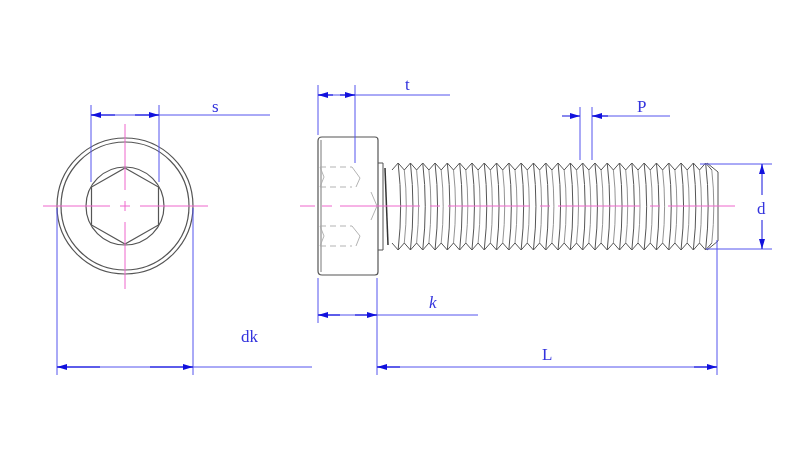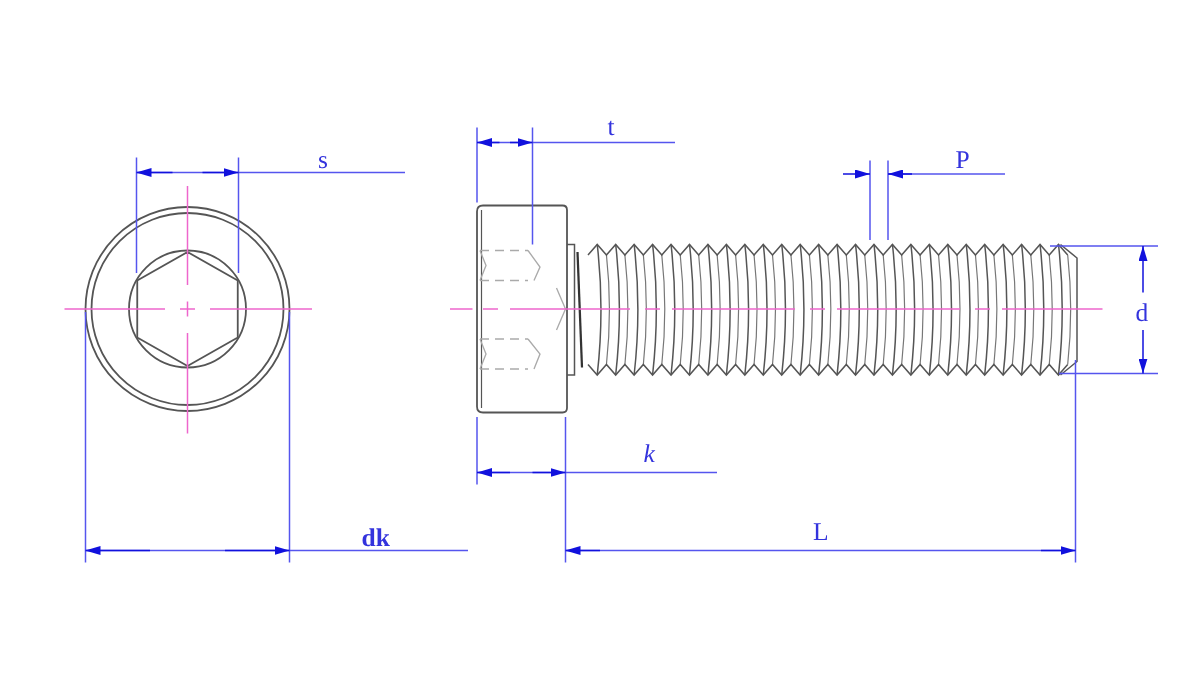--- a/index.html
+++ b/index.html
@@ -177,18 +177,18 @@
 
   <g>
     <line x1="717" y1="240" x2="717" y2="375" stroke="#5555ee" stroke-width="1"></line>
     <line x1="377" y1="367" x2="717" y2="367" stroke="#5555ee" stroke-width="1"></line>
     <line x1="400" y1="367" x2="377" y2="367" stroke="#1111dd" stroke-width="1" marker-end="url(#ar)"></line>
     <line x1="694" y1="367" x2="717" y2="367" stroke="#1111dd" stroke-width="1" marker-end="url(#ar)"></line>
   </g>
 </svg>
 
 <div class="lbl" style="left:212px;top:98px;">s</div>
-<div class="lbl" style="left:241px;top:350px;font-weight:bold;">dk</div>
+<div class="lbl" style="left:241px;top:328px;">dk</div>
 <div class="lbl" style="left:405px;top:76px;">t</div>
 <div class="lbl" style="left:429px;top:294px;font-style:italic;">k</div>
 <div class="lbl" style="left:637px;top:98px;">P</div>
 <div class="lbl" style="left:757px;top:200px;background:#fff;">d</div>
 <div class="lbl" style="left:542px;top:346px;">L</div>
 
 </body></html>

